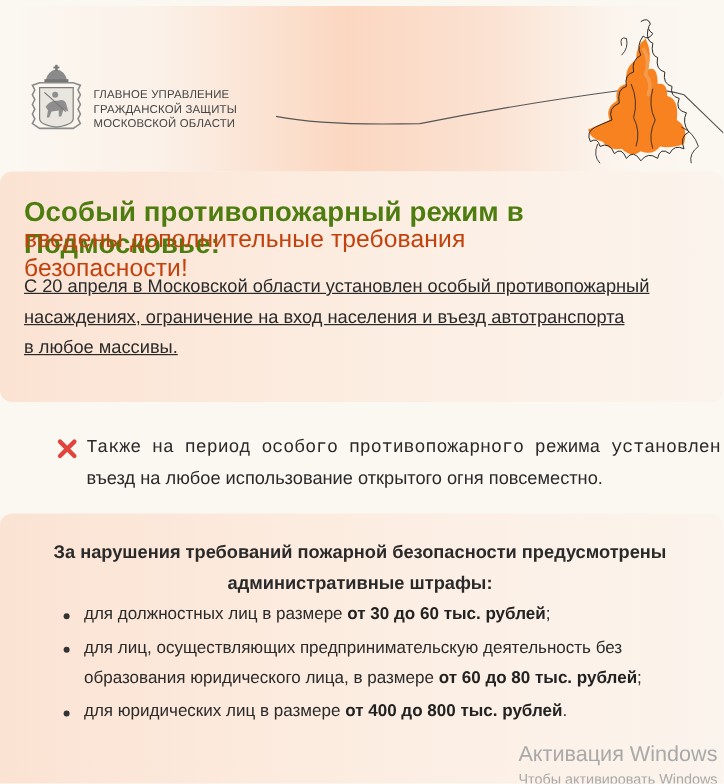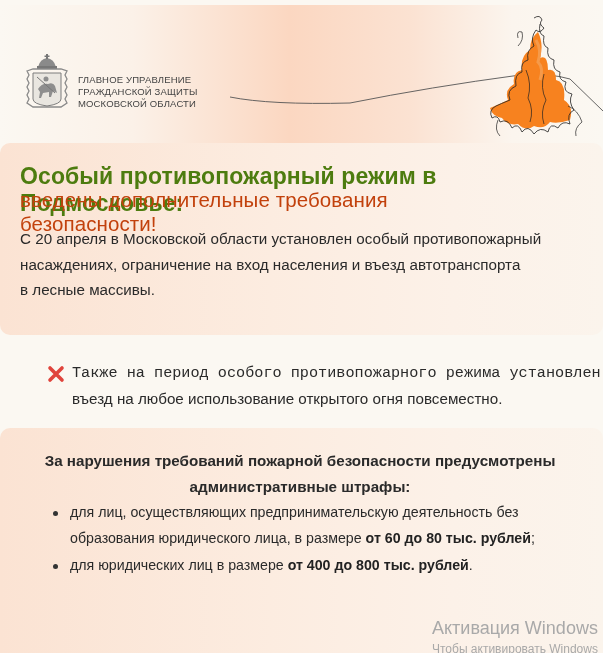--- a/index.html
+++ b/index.html
@@ -36,21 +36,21 @@
     .title-bold {
       position: absolute; left: 20px; top: 163px;
       font-size: 23px; font-weight: bold; color: #4d7c0f; letter-spacing: 0.1px;
     }
     .title-reg {
       position: absolute; left: 20px; top: 188px;
       font-size: 20.5px; color: #c2410c; letter-spacing: 0.1px;
     }
     .intro {
       position: absolute; left: 20px; top: 226px; width: 560px;
-      font-size: 15.2px; line-height: 25.5px; color: #2a2a2a;
+      font-size: 15.2px; line-height: 25.5px; color: #2a2a2a; text-decoration: underline;
     }
 
     
     .notice { position: absolute; left: 47px; top: 361px; width: 520px; font-size: 15.2px; line-height: 25.5px; color: #2a2a2a; }
     .notice .x-icon { position: absolute; left: 0; top: 4px; width: 18px; height: 18px; }
     .notice .line1 { position: absolute; left: 25px; top: 0; white-space: nowrap; font-family: Liberation Mono, monospace; }
     .notice .line2 { position: absolute; left: 25px; top: 25px; white-space: nowrap; }
 
     
     .card2 { top: 428px; height: 225px; border-radius: 10px 10px 0 0; }
@@ -112,38 +112,41 @@
       <path d="M20 110 Q16 120 22 126" fill="none" stroke="#222" stroke-width="0.7"></path>
     </svg>
   </div>
 
   <div class="card card1"></div>
   <div class="title-bold">Особый противопожарный режим в Подмосковье:</div>
   <div class="title-reg">введены дополнительные требования безопасности!</div>
   <div class="intro">
     <div>С 20 апреля в Московской области установлен особый противопожарный</div>
     <div>насаждениях, ограничение на вход населения и въезд автотранспорта</div>
-    <div>в лесные массивы.</div>
+    <div>в любое массивы.</div>
   </div>
 
   <div class="notice">
     <svg class="x-icon" viewBox="0 0 18 18">
       <path d="M3 3 L15 15 M15 3 L3 15" stroke="#e0443c" stroke-width="3.6" stroke-linecap="round"></path>
     </svg>
     <span class="line1">Также на период особого противопожарного режима установлен</span>
     <span class="line2">въезд на любое использование открытого огня повсеместно.</span>
   </div>
 
   <div class="card card2"></div>
   <div class="fines-heading">
     <div>За нарушения требований пожарной безопасности предусмотрены</div>
     <div>административные штрафы:</div>
   </div>
   <ul class="fines-list">
     <li>
+      <span>для должностных лиц в размере </span><b>от 30 до 60 тыс. рублей</b><span>;</span>
+    </li>
+    <li>
       <span>для лиц, осуществляющих предпринимательскую деятельность без</span><br>
       <span>образования юридического лица, в размере </span><b>от 60 до 80 тыс. рублей</b><span>;</span>
     </li>
     <li>
       <span>для юридических лиц в размере </span><b>от 400 до 800 тыс. рублей</b><span>.</span>
     </li>
   </ul>
 
   <div class="watermark">
     <span class="wm-title">Активация Windows</span>

